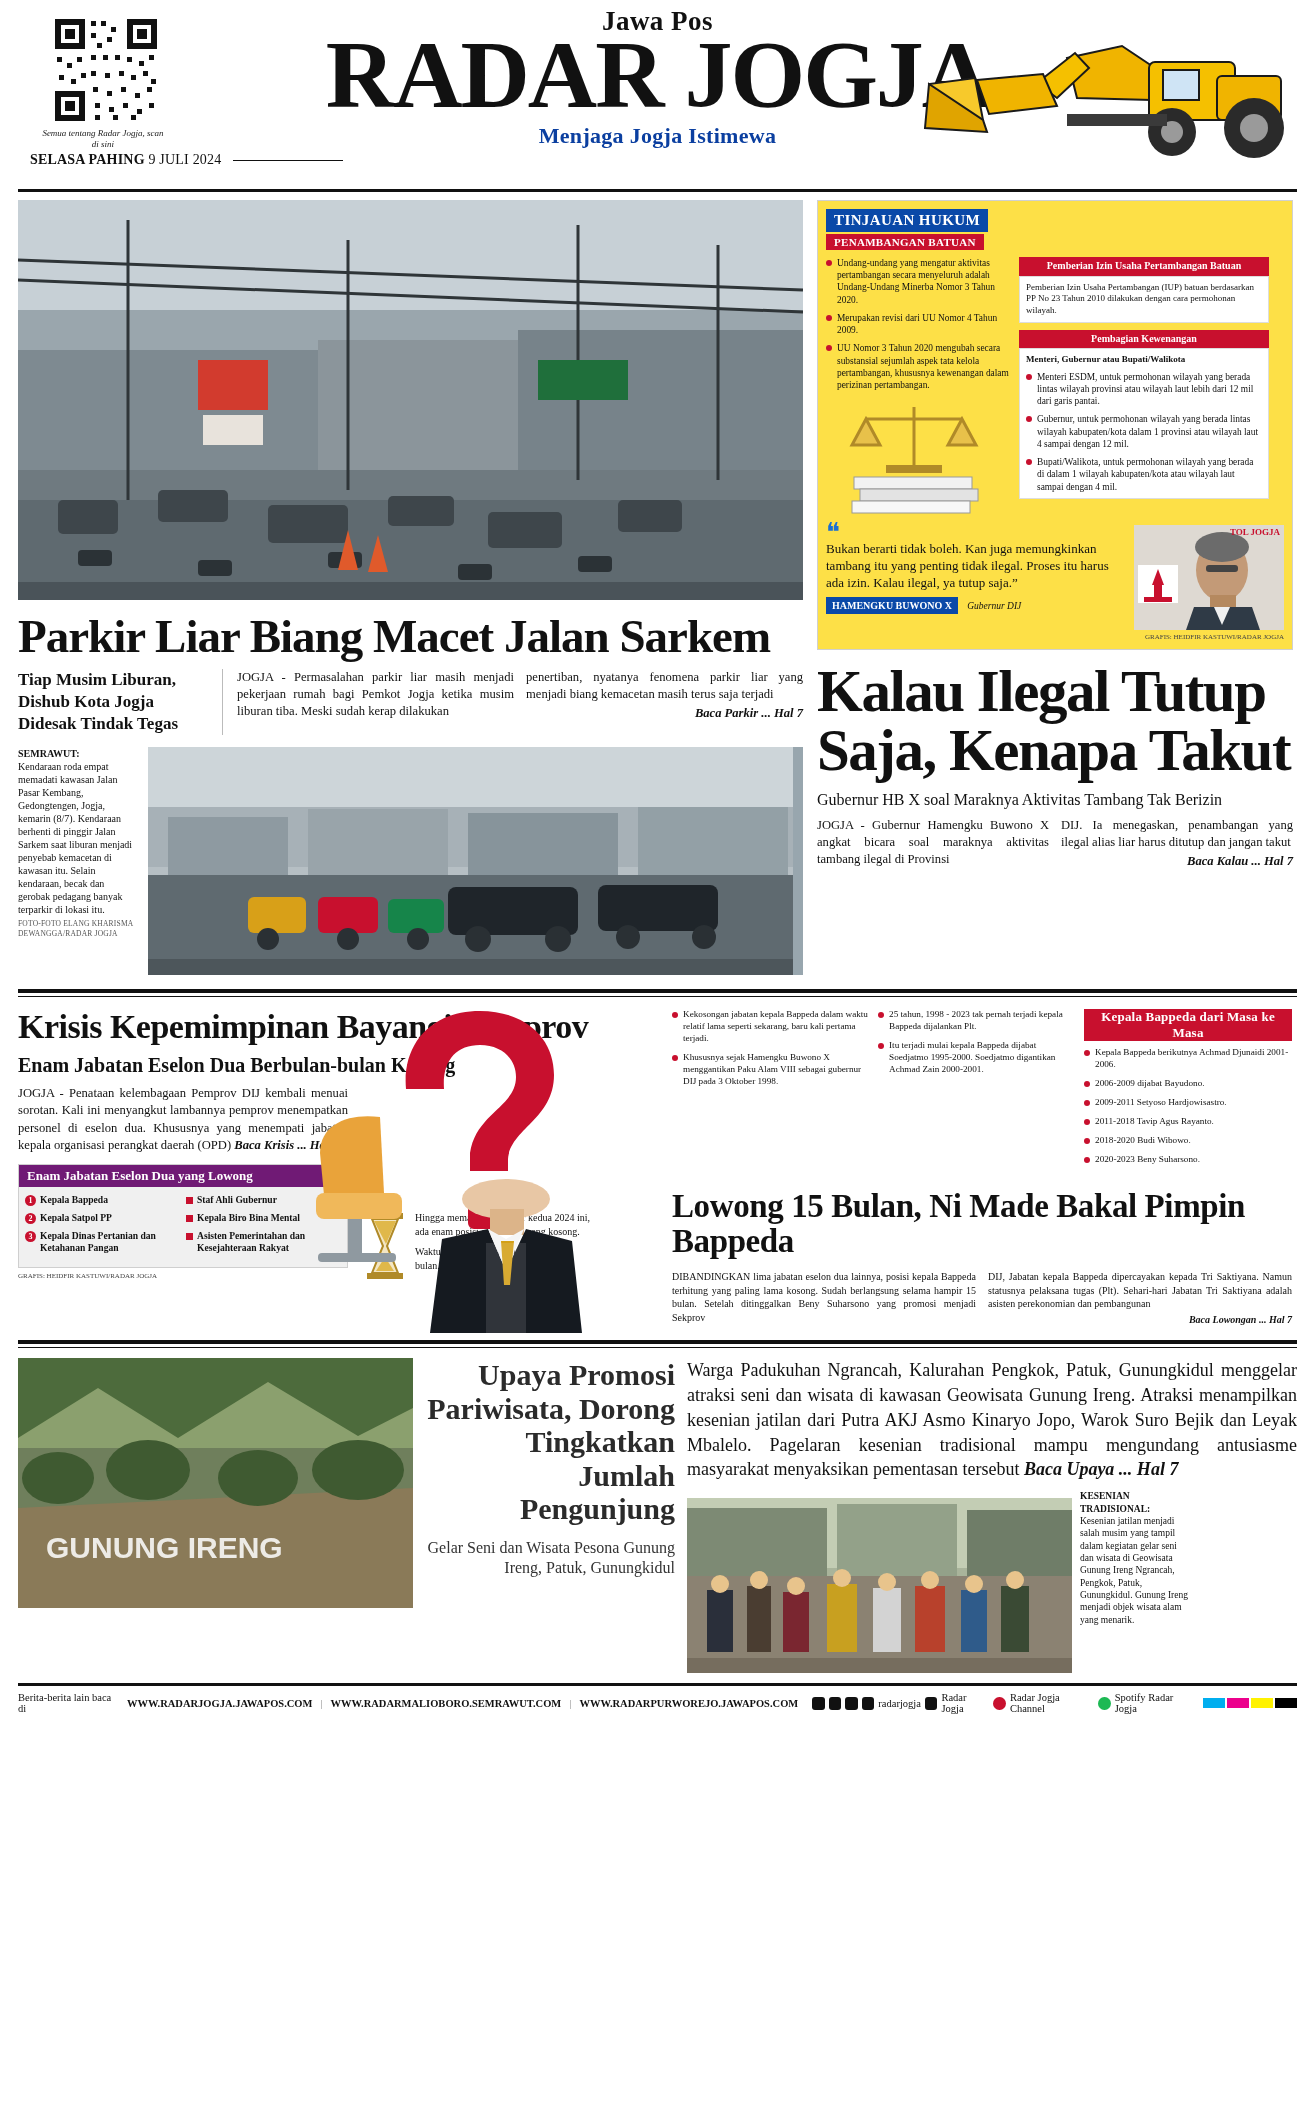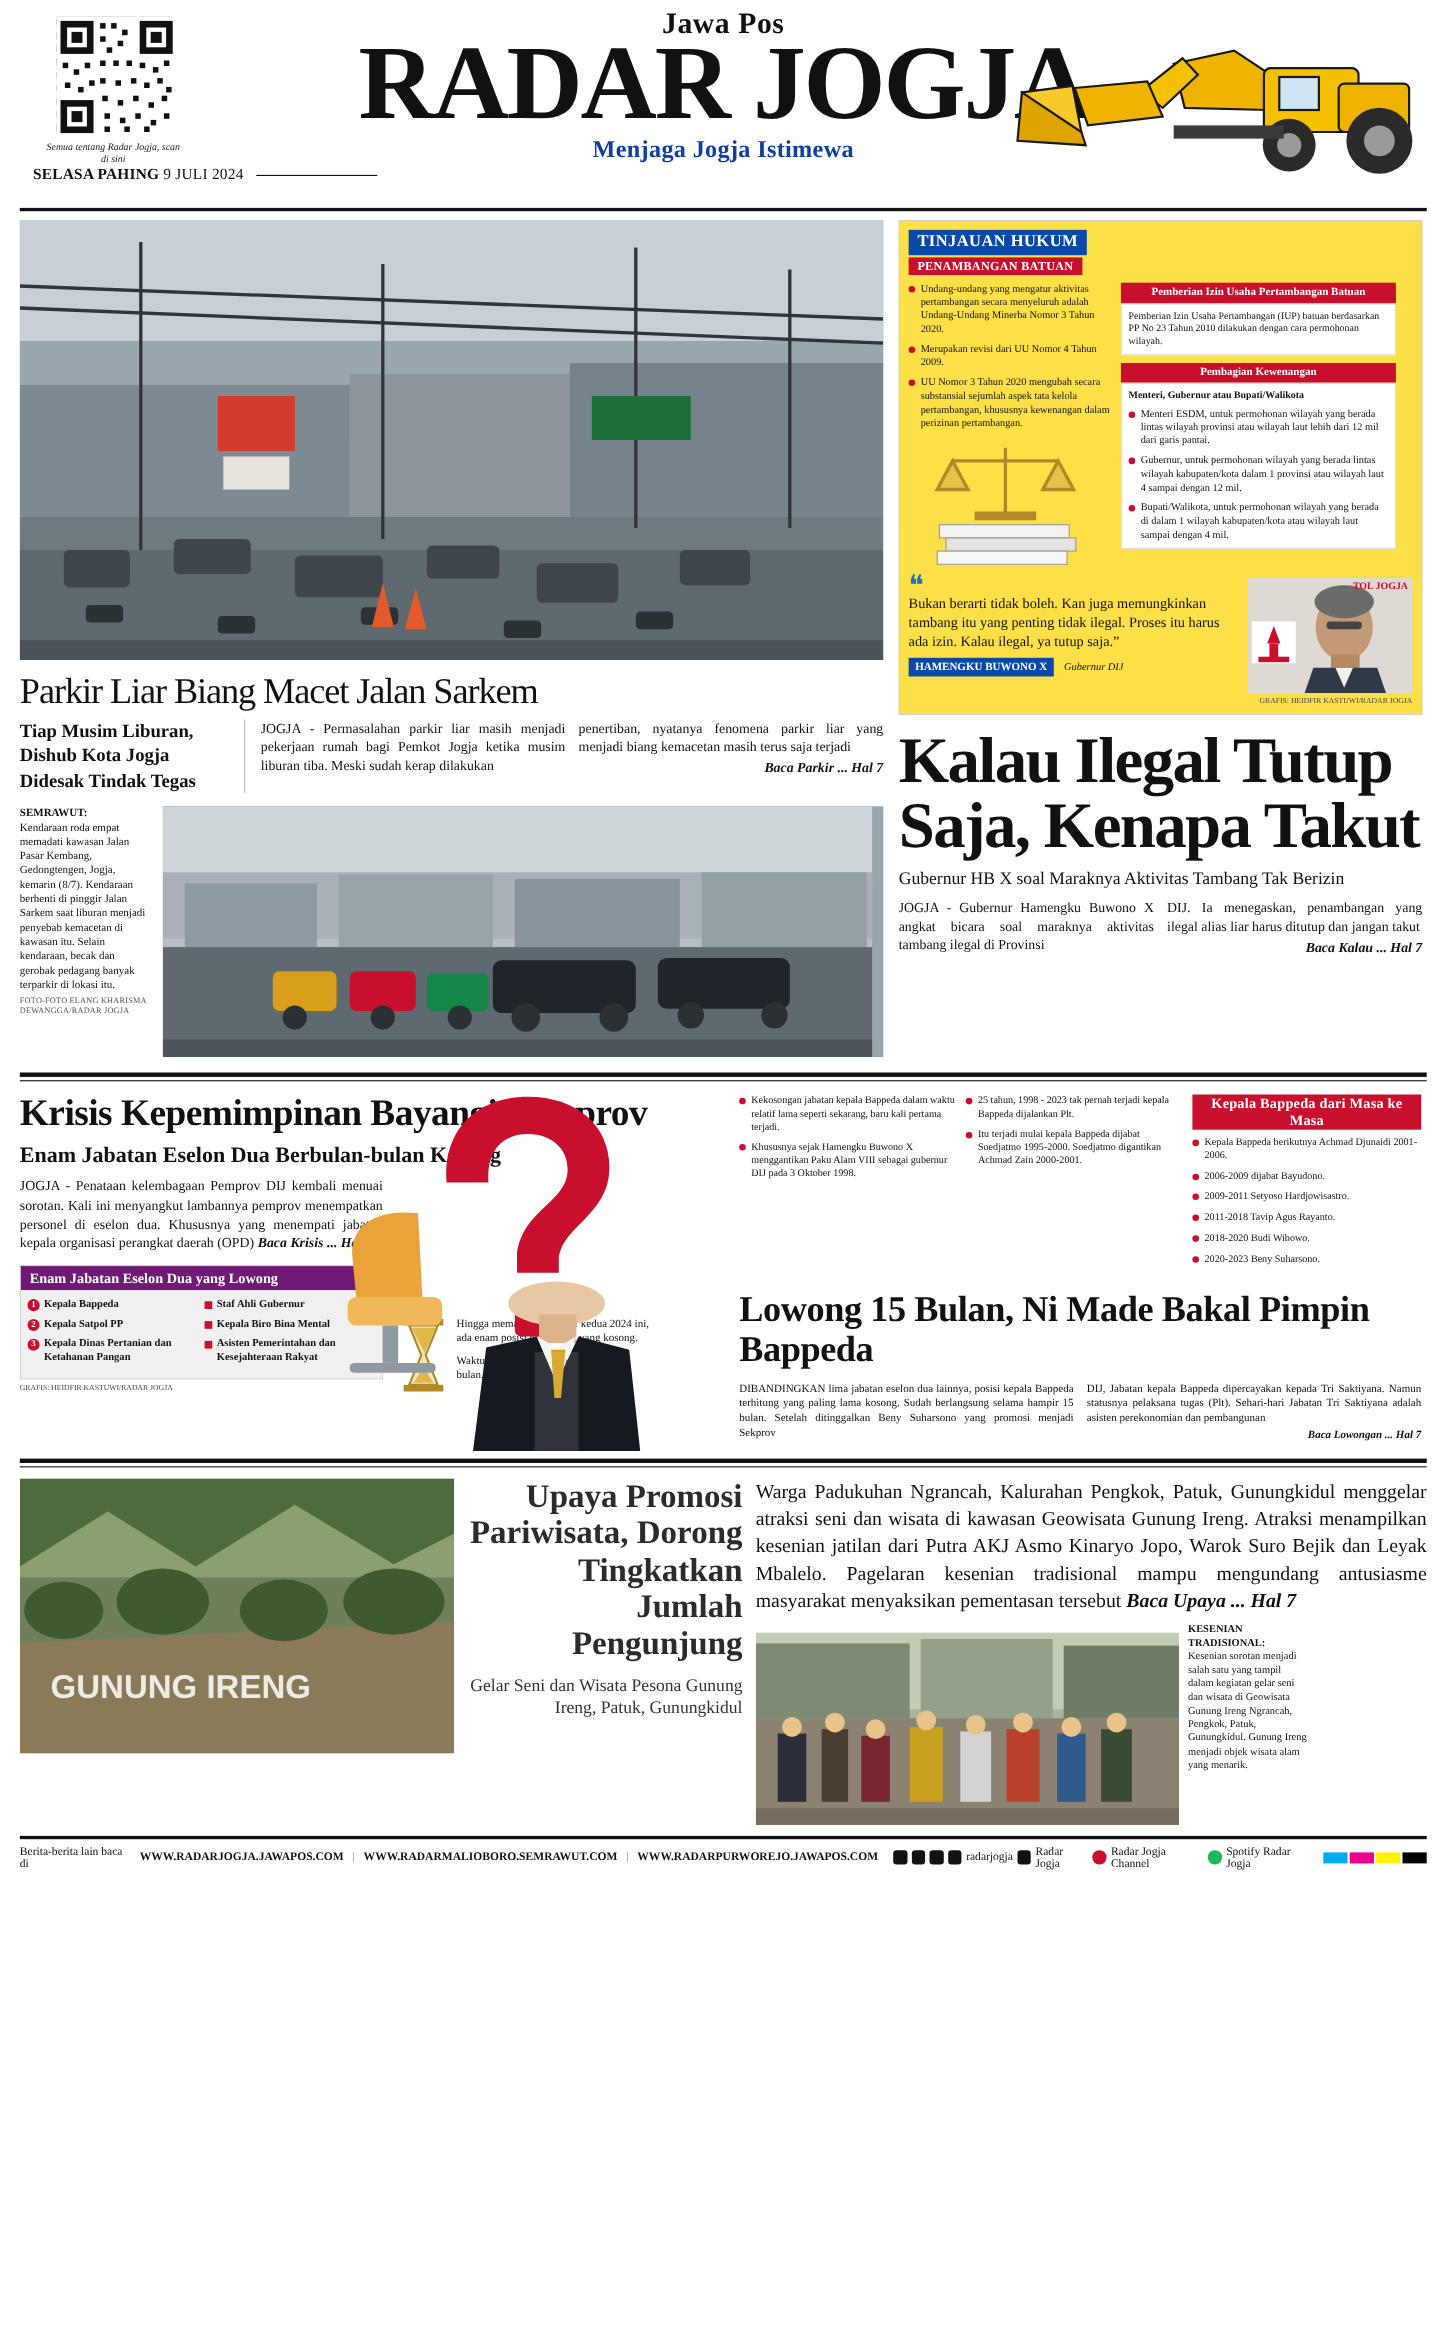--- a/index.html
+++ b/index.html
@@ -53,21 +53,21 @@
   
   .top-grid { display:flex; gap:14px; margin-top:8px; }
   .col-left { width:785px; }
   .col-right { width:476px; }
 
   .photo {
     position:relative; width:100%; overflow:hidden; background:#98a6ae;
   }
   .photo-main { height:400px; }
   .headline-1 {
-    font-weight:normal; font-size:33px; line-height:1.04; letter-spacing:-1px; margin:12px 0 8px;
+    font-weight:bold; font-size:47px; line-height:1.04; letter-spacing:-1px; margin:12px 0 8px;
   }
   .subhead-wrap { display:flex; gap:14px; }
   .subhead {
     width:205px; font-size:17px; line-height:1.3; font-weight:bold; border-right:1px solid #bbb; padding-right:10px;
   }
   .lede { flex:1; display:flex; gap:12px; font-size:12.6px; line-height:1.35; text-align:justify;}
   .lede p { margin:0; }
   .lede .col { flex:1; }
   .jump { font-style:italic; font-weight:bold; text-align:right; display:block; margin-top:2px;}
 
@@ -668,21 +668,21 @@
                 <circle cx="243" cy="82" r="9"></circle>
               <circle cx="287" cy="86" r="9"></circle>
                 <circle cx="328" cy="82" r="9"></circle>
             </g>
             <rect x="0" y="160" width="385" height="15" fill="#766d5e"></rect>
           </svg>
           
         </div>
         <div class="b-cap">
           <b>KESENIAN TRADISIONAL:</b>
-          <span>Kesenian sorotan menjadi salah satu yang tampil dalam kegiatan gelar seni dan wisata di Geowisata Gunung Ireng Ngrancah, Pengkok, Patuk, Gunungkidul. Gunung Ireng menjadi objek wisata alam yang menarik.</span>
+          <span>Kesenian jatilan menjadi salah musim yang tampil dalam kegiatan gelar seni dan wisata di Geowisata Gunung Ireng Ngrancah, Pengkok, Patuk, Gunungkidul. Gunung Ireng menjadi objek wisata alam yang menarik.</span>
         </div>
       </div>
     </div>
   </div>
 
   <div class="footer-rule"></div>
   <div class="footer">
     <span>Berita-berita lain baca di</span>
     <b>WWW.RADARJOGJA.JAWAPOS.COM</b>
     <span class="sep">|</span>

